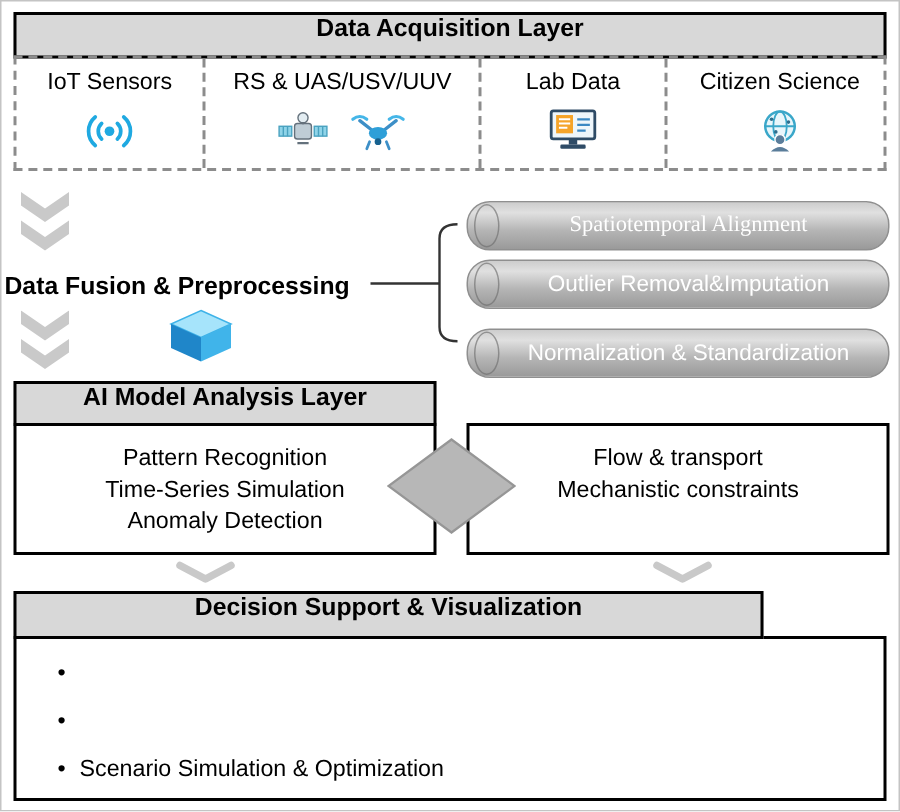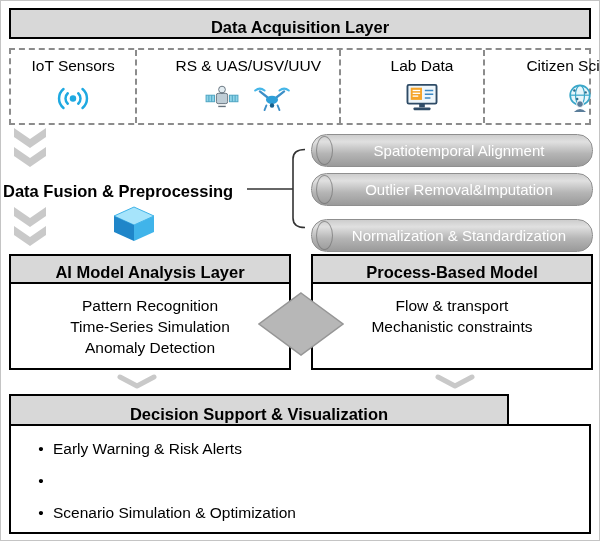--- a/index.html
+++ b/index.html
@@ -1,19 +1,19 @@
 <!DOCTYPE html>
 <html><head>
 <meta charset="utf-8">
 <style>
   html,body{margin:0;padding:0;background:#fff;}
   body{font-family:"Liberation Sans", sans-serif;color:#000;}
   .canvas{position:relative;width:600px;height:541px;background:#fff;border:1px solid #c4c4c4;box-sizing:border-box;overflow:hidden;}
   .abs{position:absolute;box-sizing:border-box;}
-  .layer-header{background:#d8d8d8;border:2px solid #000;font-weight:bold;font-size:16.5px;display:flex;align-items:flex-end;justify-content:center;}
+  .layer-header{background:#d8d8d8;border:2px solid #000;font-weight:bold;font-size:16.5px;display:flex;align-items:flex-start;justify-content:center;}
   .panel-body{background:#fff;border:2px solid #000;}
   .sources-box{border:2px dashed #8c8c8c;display:flex;}
   .source-cell{border-right:2px dashed #8c8c8c;display:flex;flex-direction:column;align-items:center;}
   .source-cell.last{border-right:none;}
   .source-label{margin-top:7px;font-size:15.5px;white-space:nowrap;}
   .source-icons{margin-top:3px;height:40px;display:flex;align-items:center;justify-content:center;gap:14px;}
   .fusion-label{font-weight:bold;font-size:16.5px;text-align:left;white-space:nowrap;}
   .cylinder{position:absolute;width:280px;height:31px;border:1px solid #8f8f8f;border-radius:15.5px;
     background:linear-gradient(180deg,#cdcdcd 0%,#e0e0e0 22%,#b5b5b5 60%,#9a9a9a 100%);
     color:#fff;display:flex;align-items:center;justify-content:center;font-size:15px;white-space:nowrap;}
@@ -27,21 +27,21 @@
 </style>
 </head>
 <body>
 
 <div class="canvas">
 
   <div class="abs layer-header" style="left:8px;top:7px;width:582px;height:31px;">
     <span>Data Acquisition Layer</span>
   </div>
 
-  <div class="abs sources-box" style="left:8px;top:47px;width:582px;height:77px;gap:20px;">
+  <div class="abs sources-box" style="left:8px;top:36px;width:582px;height:77px;">
 
     <div class="source-cell" style="flex:0 0 21.5%;">
       <div class="source-label">IoT Sensors</div>
       <div class="source-icons">
         <svg viewBox="0 0 40 28" width="38" height="27">
           <circle cx="20" cy="14" r="3.4" fill="#1fa9e1"></circle>
           <path d="M14.5 8.5 A7.5 7.5 0 0 0 14.5 19.5" stroke="#1fa9e1" stroke-width="2.6" fill="none" stroke-linecap="round"></path>
           <path d="M25.5 8.5 A7.5 7.5 0 0 1 25.5 19.5" stroke="#1fa9e1" stroke-width="2.6" fill="none" stroke-linecap="round"></path>
           <path d="M10 4 A13 13 0 0 0 10 24" stroke="#1fa9e1" stroke-width="2.6" fill="none" stroke-linecap="round"></path>
           <path d="M30 4 A13 13 0 0 1 30 24" stroke="#1fa9e1" stroke-width="2.6" fill="none" stroke-linecap="round"></path>
@@ -128,44 +128,41 @@
     <polygon points="23,2 43,11 23,20 3,11" fill="#a6e4fb" stroke="#3fb3e8" stroke-width="1"></polygon>
     <polygon points="3,11 23,20 23,36 3,27" fill="#1f86c9"></polygon>
     <polygon points="43,11 23,20 23,36 43,27" fill="#40b4ea"></polygon>
   </svg>
 
   <svg class="abs" style="left:244px;top:128px;" viewBox="0 0 66 122" width="66" height="122">
     <path d="M 2 60 H 48" stroke="#333" stroke-width="1.6" fill="none"></path>
     <path d="M 60 20.5 Q 48 20.5 48 30 V 89 Q 48 98.5 60 98.5" stroke="#333" stroke-width="1.6" fill="none"></path>
   </svg>
 
-  <div class="cylinder" style="left:310px;top:133px;">
+  <div class="cylinder" style="left:310px;top:133px;font-family:Liberation Serif, serif;">
     <span class="cyl-text">Spatiotemporal Alignment</span>
   </div>
   <div class="cylinder" style="left:310px;top:172px;">
     <span class="cyl-text">Outlier Removal&amp;Imputation</span>
   </div>
   <div class="cylinder" style="left:310px;top:218px;">
     <span class="cyl-text">Normalization &amp; Standardization</span>
   </div>
 
   <div class="abs layer-header" style="left:8px;top:253px;width:282px;height:30px;z-index:2;">
     <span>AI Model Analysis Layer</span>
   </div>
   <div class="abs panel-body" style="left:8px;top:281px;width:282px;height:88px;">
     <div class="model-body-text">
       <div>Pattern Recognition</div>
       <div>Time-Series Simulation</div>
       <div>Anomaly Detection</div>
     </div>
   </div>
 
-  <div class="abs layer-header" style="left:310px;top:253px;width:282px;height:30px;z-index:2;">
-    <span>Process-Based Model</span>
-  </div>
   <div class="abs panel-body" style="left:310px;top:281px;width:282px;height:88px;">
     <div class="model-body-text">
       <div>Flow &amp; transport</div>
       <div>Mechanistic constraints</div>
     </div>
   </div>
 
   <div class="abs" style="left:257px;top:291px;width:86px;height:64px;z-index:3;">
     <svg viewBox="0 0 86 64" width="86" height="64">
       <polygon points="43,1 85,32 43,63 1,32" fill="#b7b7b7" stroke="#969696" stroke-width="1.5"></polygon>
@@ -178,21 +175,20 @@
   <svg class="abs" style="left:434px;top:373px;" viewBox="0 0 40 16" width="40" height="16">
     <polyline points="3,3 20,12 37,3" fill="none" stroke="#c9c9c9" stroke-width="5" stroke-linecap="round" stroke-linejoin="round"></polyline>
   </svg>
 
   <div class="abs layer-header" style="left:8px;top:393px;width:500px;height:32px;z-index:2;">
     <span>Decision Support &amp; Visualization</span>
   </div>
   <div class="abs panel-body" style="left:8px;top:423px;width:582px;height:110px;">
     <div class="bullet-row">
       <span class="bullet-char">•</span>
-      <span>Early Warning &amp; Risk Alerts</span>
     </div>
     <div class="bullet-row">
       <span class="bullet-char">•</span>
     </div>
     <div class="bullet-row">
       <span class="bullet-char">•</span>
       <span>Scenario Simulation &amp; Optimization</span>
     </div>
   </div>
 

